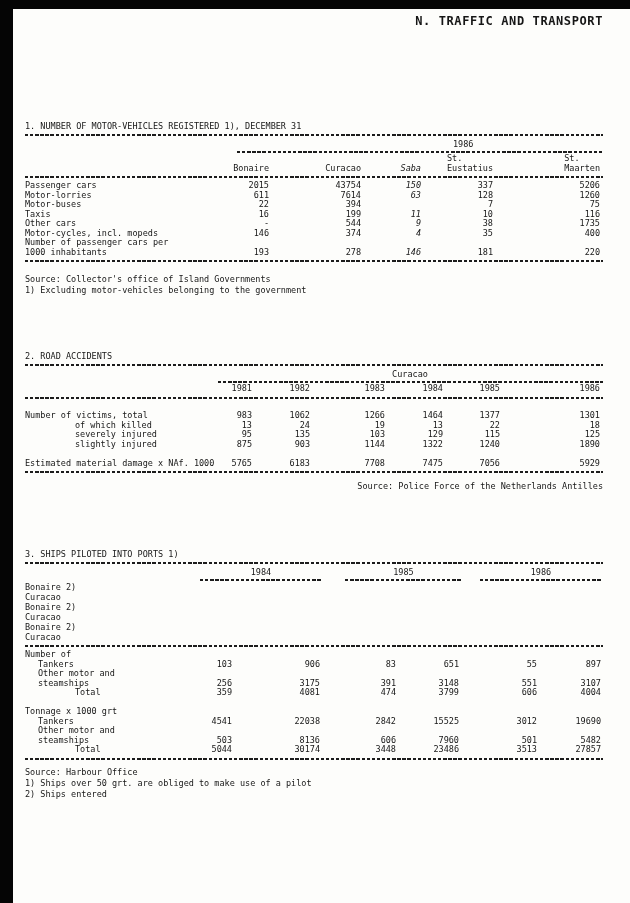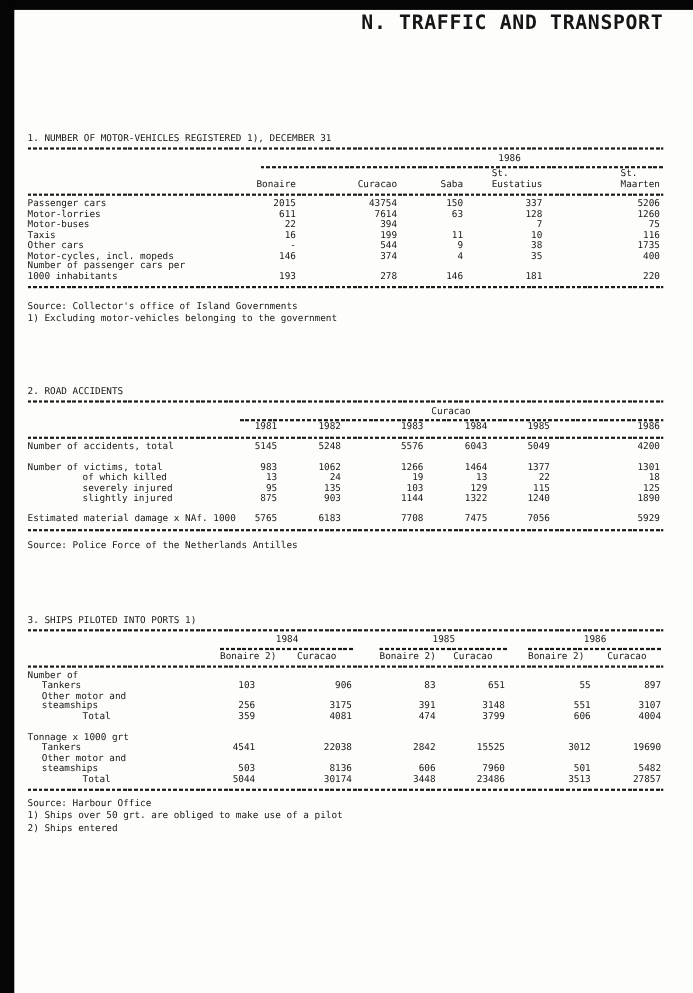--- a/index.html
+++ b/index.html
@@ -16,21 +16,21 @@
   .scan-top{position:absolute;top:0;left:0;width:630px;height:9px;background:#050505;}
   .scan-left{position:absolute;top:0;left:0;width:13px;height:903px;background:#050505;}
 
   .content{
     position:absolute;left:25px;top:0;width:578px;
     font-size:8.5px;line-height:9.5px;letter-spacing:0;
   }
 
   .doc-header{
     margin-top:14px;text-align:right;
-    font-size:18px;font-weight:bold;letter-spacing:0.6px;line-height:14px;
+    font-size:12px;font-weight:bold;letter-spacing:0.6px;line-height:14px;
   }
 
   .sec1{margin-top:93px;}
   .sec2{margin-top:56px;}
   .sec3{margin-top:58px;}
 
   .tbl-title{line-height:10px;margin-bottom:2px;white-space:pre;}
 
   .rule{
     height:2px;margin:3px 0;
@@ -44,21 +44,21 @@
   .t2sub{margin-left:193px;}
 
   .row{display:flex;min-height:9.5px;line-height:9.5px;}
   .lbl{flex-shrink:0;white-space:pre;}
   .val{flex-shrink:0;text-align:right;white-space:pre;}
 
   
   .t1 .lbl{width:210px;}
   .t1 .c0{width:34px;align-items:center;}
   .t1 .c1{width:92px;}
-  .t1 .c2{width:60px;}
+  .t1 .c2{width:60px;font-style:italic;}
   .t1 .c3{width:72px;}
   .t1 .c4{width:107px;}
   .t1y{padding-left:428px;line-height:10px;margin-top:2px;}
 
   
   .t2 .lbl{width:195px;}
   .t2 .c0{width:32px;}
   .t2 .c1{width:58px;}
   .t2 .c2{width:75px;}
   .t2 .c3{width:58px;}
@@ -88,32 +88,32 @@
   .y0{width:122px;text-align:center;flex-shrink:0;}
   .g1{width:23px;flex-shrink:0;}
   .y1{width:117px;text-align:center;flex-shrink:0;}
   .g2{width:18px;flex-shrink:0;}
   .y2{width:122px;text-align:center;flex-shrink:0;}
   .t3subs{display:flex;height:2px;margin:2px 0 1px 0;}
   .ysub{
     height:2px;
     background-image:repeating-linear-gradient(90deg,#1c1c1c 0,#1c1c1c 3.4px,transparent 3.4px,transparent 5.1px);
   }
-  .t3hdr{display:flex;line-height:10px;margin:1px 0;}
+  .t3hdr{display:flex;line-height:10px;margin:1px 0;flex-direction:column;}
   .hpad{width:175px;flex-shrink:0;}
   .h{white-space:pre;flex-shrink:0;}
   .h0{width:70px;}
   .h1{width:75px;}
   .h2{width:67px;}
   .h3{width:68px;}
   .h4{width:72px;}
   .h5{flex:1;}
 
   .src{margin-top:12px;line-height:10px;white-space:pre;}
-  .src2{margin-top:8px;line-height:10px;white-space:pre;}
+  .src2{margin-top:8px;line-height:10px;white-space:pre;text-align:right;}
   .src3{margin-top:7px;line-height:10px;white-space:pre;}
   .fn{margin-top:1px;line-height:10px;white-space:pre;}
 </style>
 </head>
 <body>
 
 <div class="scan-top"></div>
 <div class="scan-left"></div>
 
 <div class="content">
@@ -216,29 +216,20 @@
       <span class="lbl"></span>
       <span class="val c0">1981</span>
       <span class="val c1">1982</span>
       <span class="val c2">1983</span>
       <span class="val c3">1984</span>
       <span class="val c4">1985</span>
       <span class="val c5">1986</span>
     </div>
     <div class="rule"></div>
     <div>
-        <div class="row t2">
-          <span class="lbl">Number of accidents, total</span>
-          <span class="val c0">5145</span>
-          <span class="val c1">5248</span>
-          <span class="val c2">5576</span>
-          <span class="val c3">6043</span>
-          <span class="val c4">5049</span>
-          <span class="val c5">4200</span>
-        </div>
         <div class="row t2">
           <span class="lbl"></span>
           <span class="val c0"></span>
           <span class="val c1"></span>
           <span class="val c2"></span>
           <span class="val c3"></span>
           <span class="val c4"></span>
           <span class="val c5"></span>
         </div>
         <div class="row t2">

